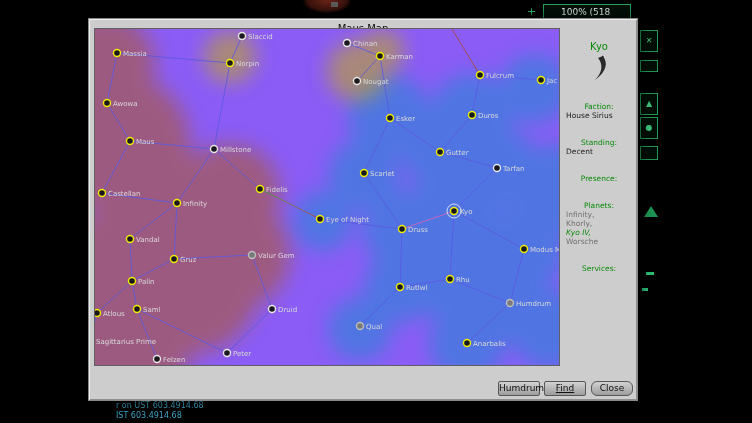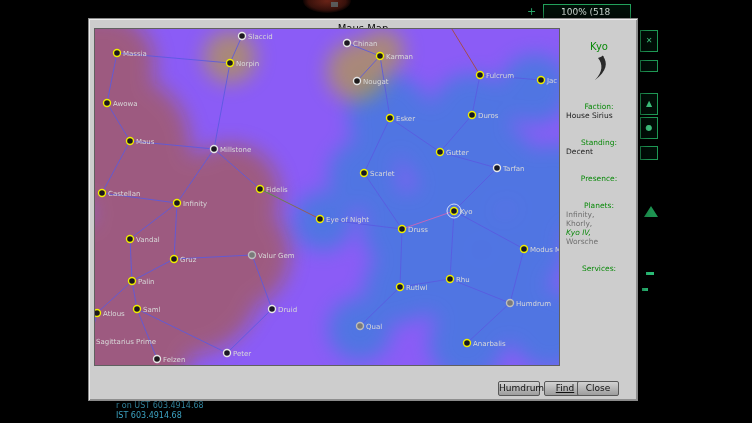--- a/index.html
+++ b/index.html
@@ -37,21 +37,21 @@
   .panel{position:absolute;left:477px;top:22px;width:66px;height:332px;
     font-size:7.5px;line-height:9px;color:#222;overflow:hidden;}
   .sys-name{color:#0a8a0a;font-size:10px;line-height:12px;text-align:center;}
   .logo-wrap{text-align:center;margin:1px 0 2px 0;}
   .lbl{color:#0a8a0a;margin-top:18px;text-align:center;}
   .val{color:#1c1c1c;}
   
   .btn{position:absolute;bottom:4px;width:42px;height:15px;box-sizing:border-box;
     font-size:9px;line-height:12px;text-align:center;color:#101010;
     background:linear-gradient(#d2d2d2,#9d9d9d);border:1px solid #585858;border-radius:2px;cursor:default;}
-  #btn-close{right:18px;}
+  #btn-close{right:4px;border-radius:6px;}
   #btn-find{right:51px;text-decoration:underline;}
   #btn-autonav{right:97px;}
 </style>
 </head>
 <body>
 
 <div class="ship"></div>
 <div class="ship-bit"></div>
 <div class="hud-plus">+</div>
 <div class="hud-top-right">100% (518</div>

